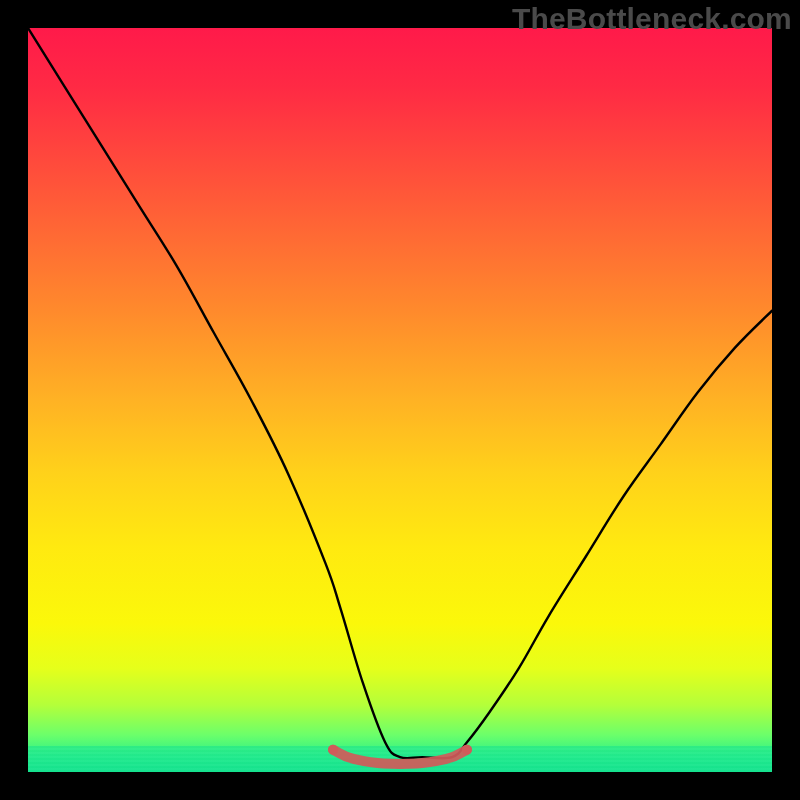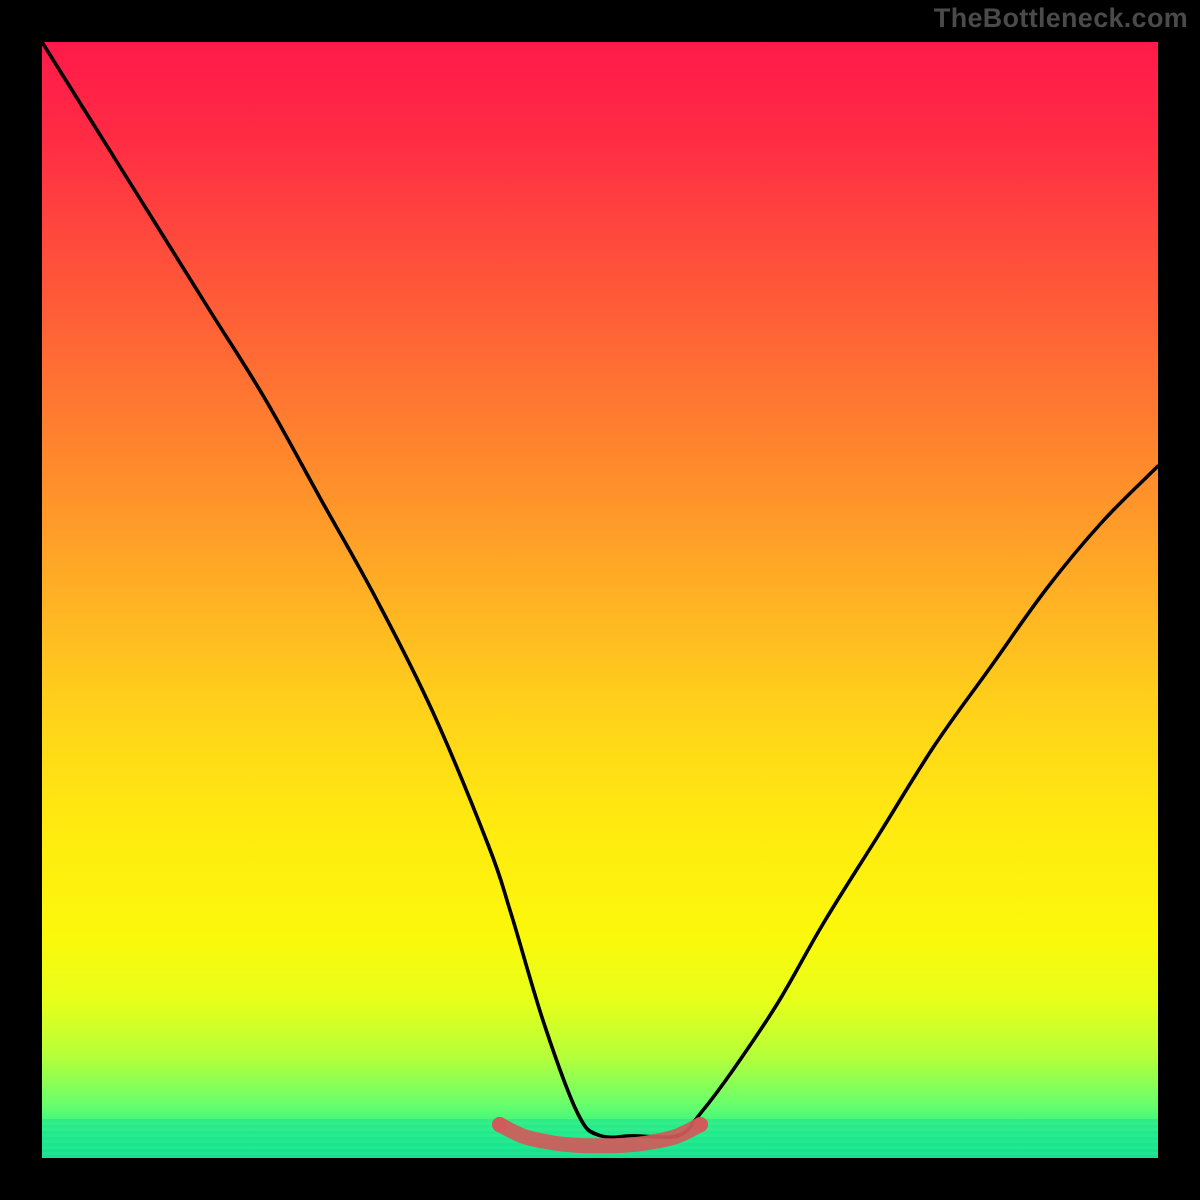--- a/index.html
+++ b/index.html
@@ -15,21 +15,21 @@
     position: relative;
     width: 800px;
     height: 800px;
     background: #000;
   }
   .watermark {
     position: absolute;
     top: 2px;
     right: 8px;
     color: #4a4a4a;
-    font-size: 18px;
+    font-size: 30px;
     font-weight: 600;
     letter-spacing: 0.2px;
     z-index: 5;
   }
   .plot-area {
     position: absolute;
     left: 28px;
     top: 28px;
     width: 744px;
     height: 744px;

